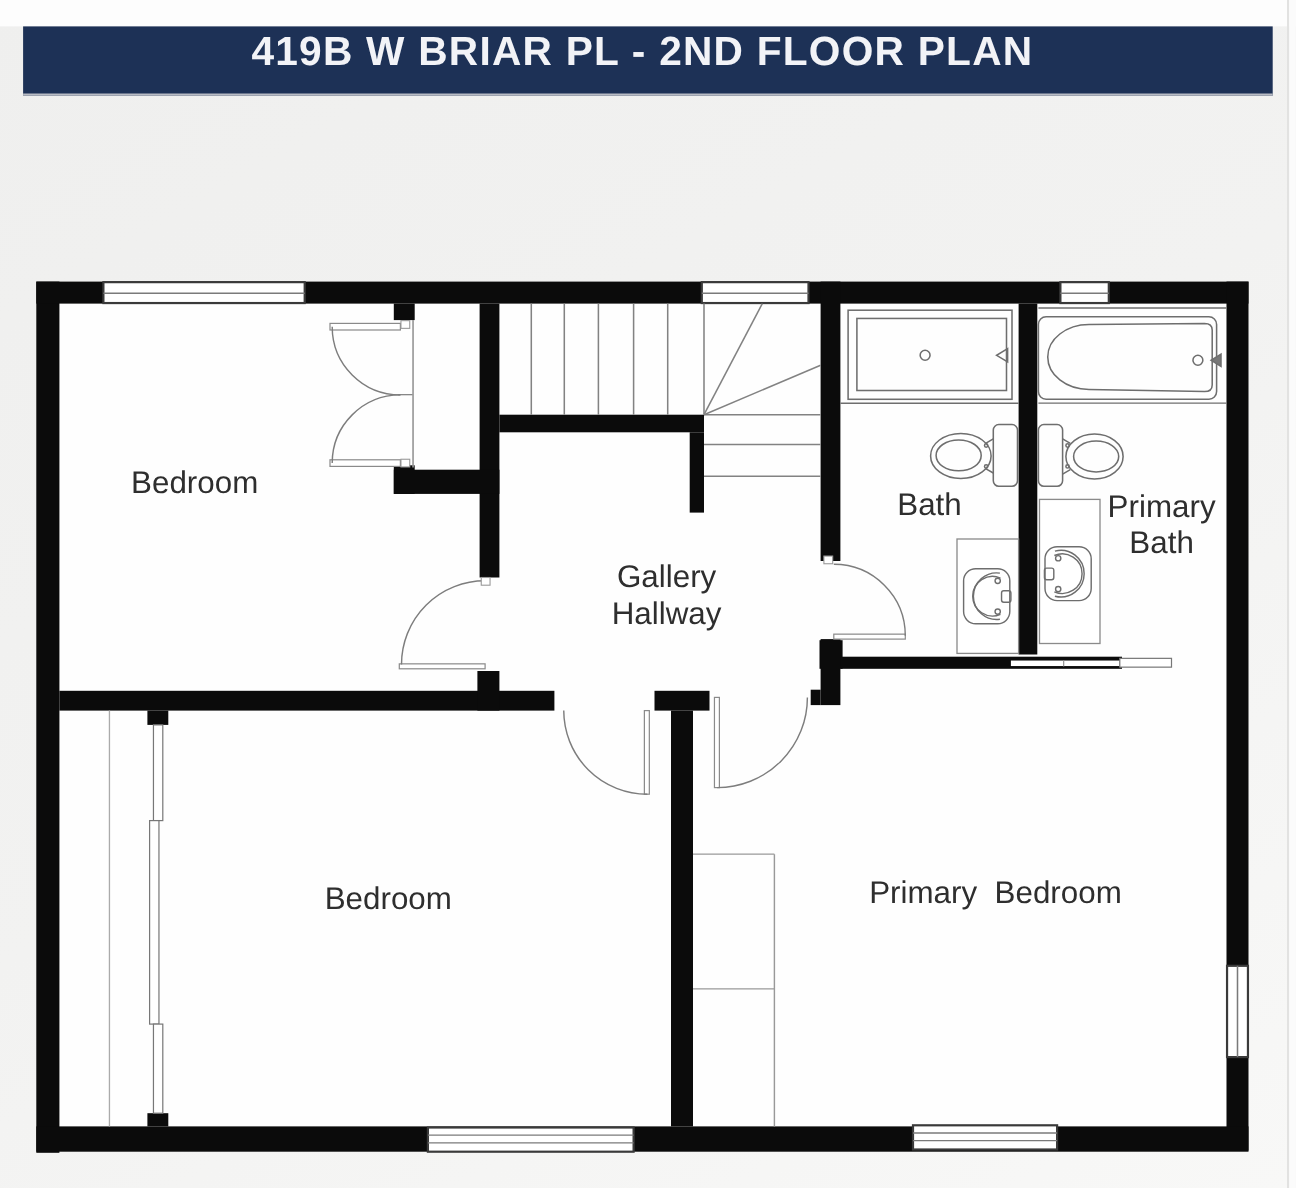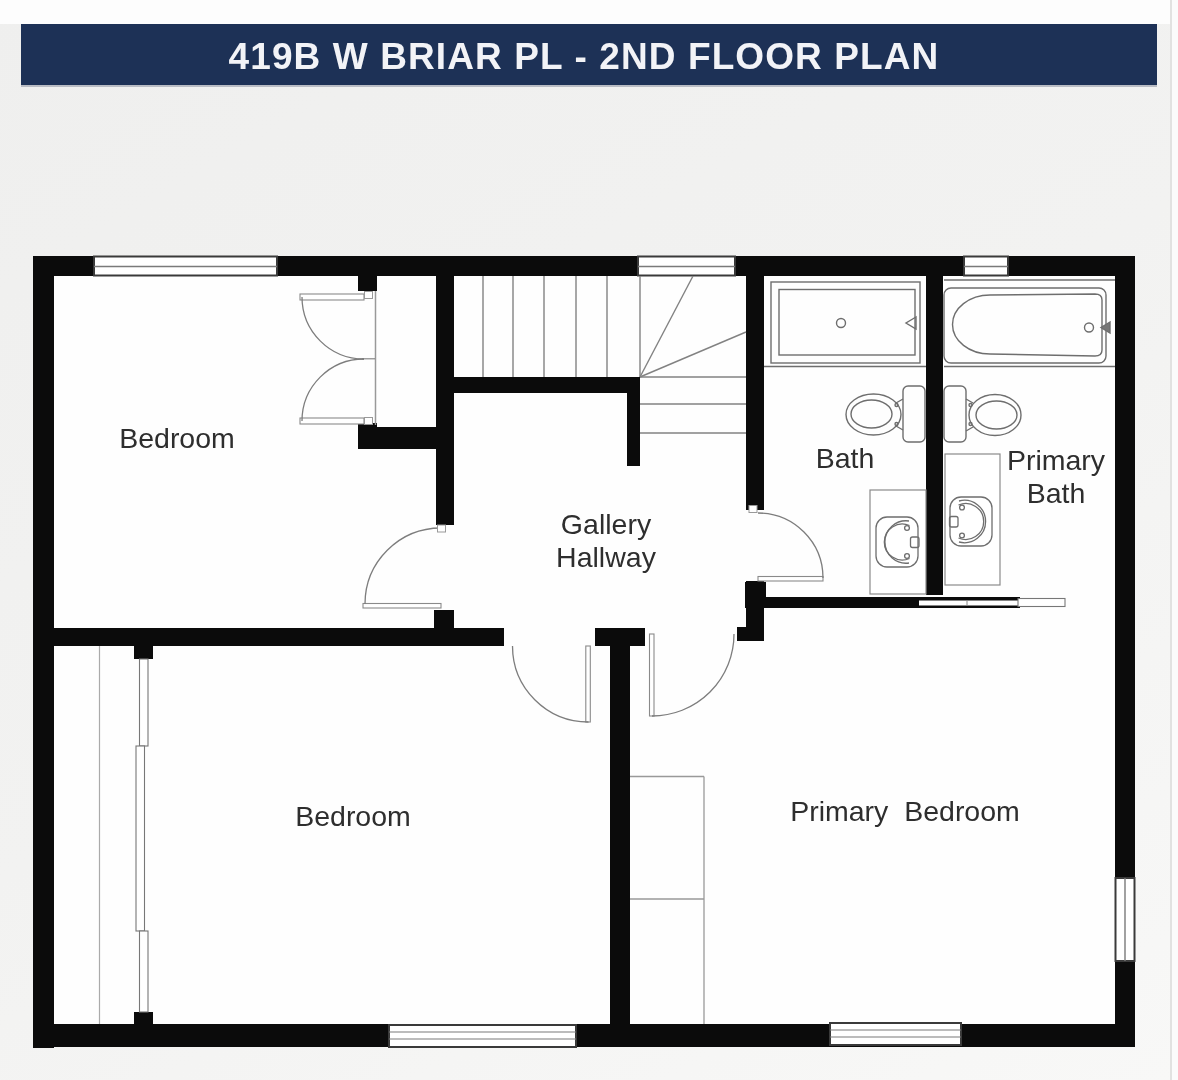--- a/index.html
+++ b/index.html
@@ -2,21 +2,21 @@
 <html><head>
 <meta charset="utf-8">
 <style>
   html,body{margin:0;padding:0;}
   body{width:1178px;height:1080px;overflow:hidden;
        font-family:"Liberation Sans", sans-serif;
        background:linear-gradient(150deg,#efefee 0%,#f2f2f1 50%,#f8f8f7 100%);}
   .stage{position:relative;width:1178px;height:1080px;}
   .bar{position:absolute;left:21px;top:24px;width:1136px;height:61px;
        background:#1d3156;border-bottom:2px solid #b9bcc4;
-       display:flex;align-items:center;justify-content:center;}
+       display:flex;justify-content:center;}
   .bar span{color:#f2f3f7;font-weight:bold;font-size:37px;letter-spacing:1.1px;position:relative;top:2px;left:-5px;}
   svg{position:absolute;left:0;top:0;}
   text{font-family:"Liberation Sans", sans-serif;fill:#2e2e2e;}
 </style>
 </head>
 <body>
 <div class="stage">
 
 <div style="position:absolute;left:0;top:0;width:1178px;height:24px;background:#fdfdfd;"></div>
 

